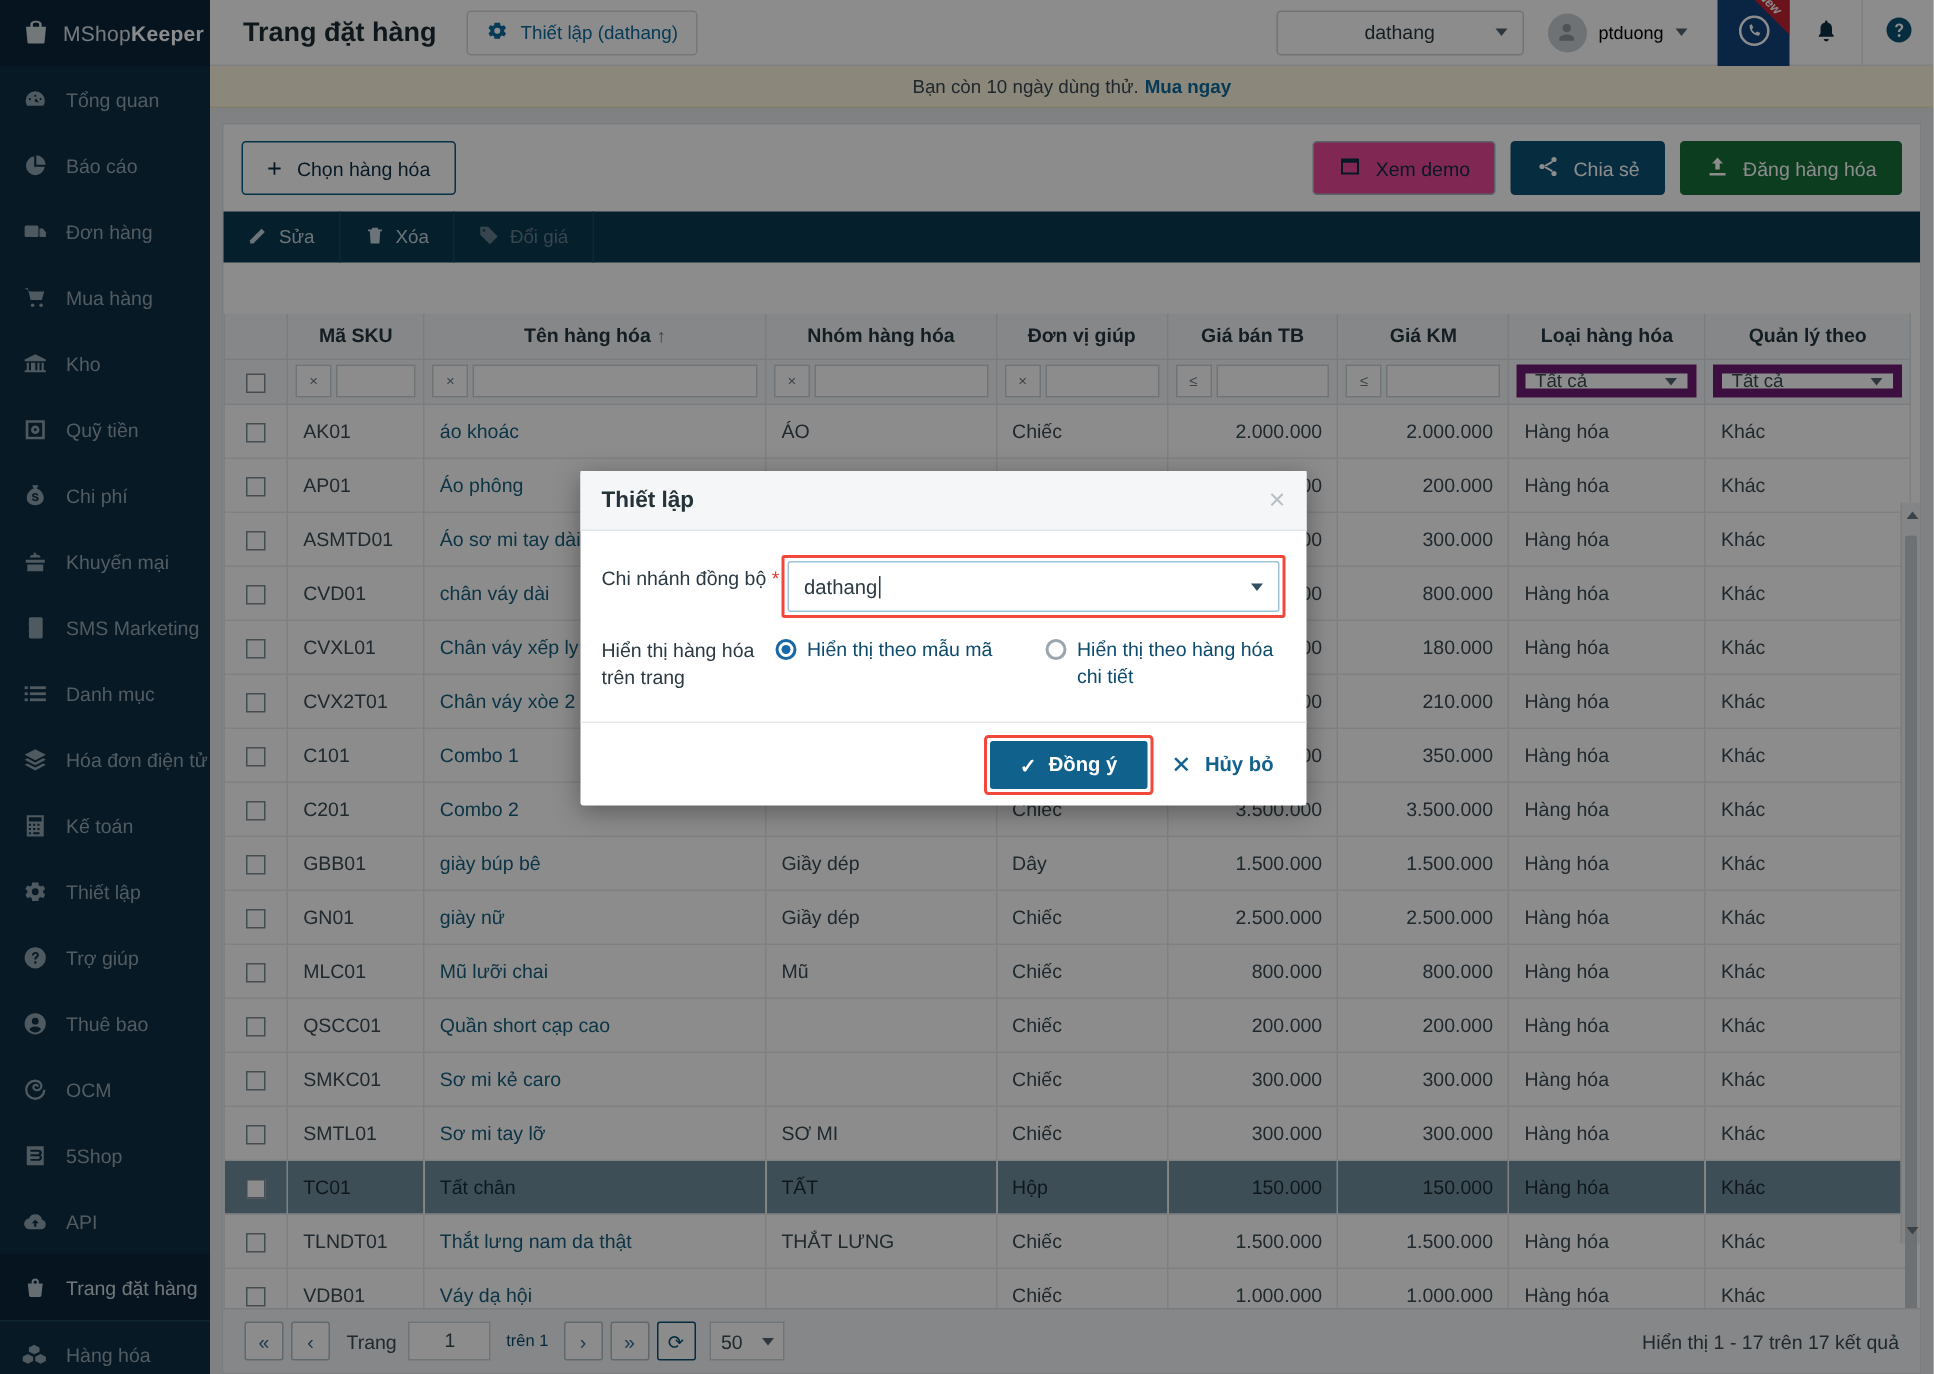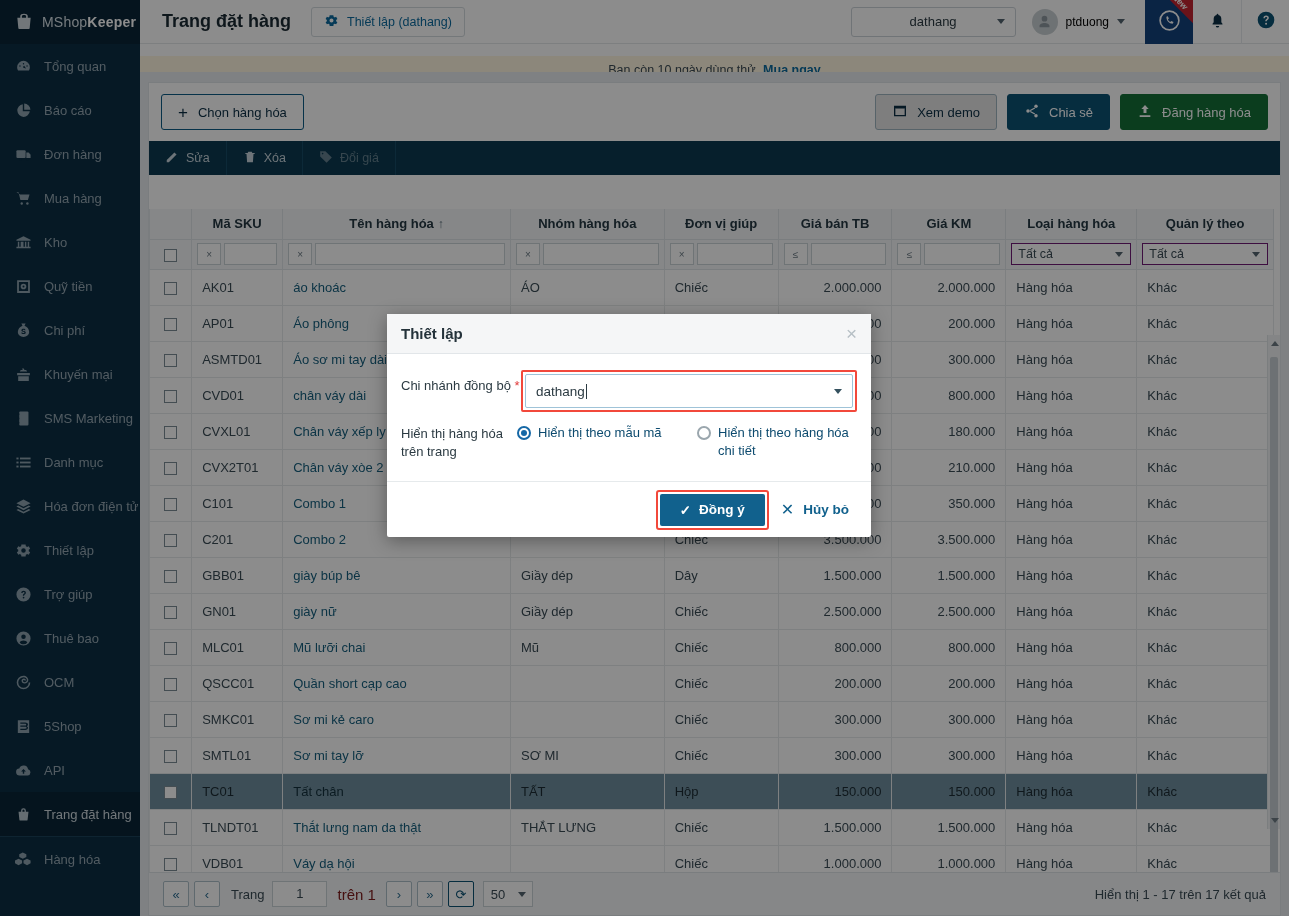--- a/index.html
+++ b/index.html
@@ -74,21 +74,21 @@
     color:#fff; font-size:8.5px; font-weight:bold; font-style:italic;
     display:flex; align-items:flex-end; justify-content:center; padding-bottom:1px;
   }
   #bell-btn{ width:48px;height:44px; display:flex;align-items:center;justify-content:center;cursor:pointer;}
   #bell-btn svg{width:17px;height:17px;fill:#0b2e44;}
   #help-btn{ width:48px;height:44px; display:flex;align-items:center;justify-content:center;cursor:pointer;border-left:1px solid #e6eaed;}
   #help-btn svg{width:20px;height:20px;}
 
   
   #trial-banner{
-    position:absolute; left:140px; top:56px; right:0; height:28px;
+    position:absolute; left:140px; top:44px; right:0; height:28px;
     background:#fff6e0; display:flex; align-items:center; justify-content:center;
     font-size:12.5px; color:#3b4a54; border-bottom:1px solid #f0e3c4;
   }
   #trial-banner a{ color:#0b6a9e; text-decoration:none; font-weight:bold; margin-left:4px; }
 
   
   #content{
     position:absolute; left:140px; top:72px; right:0; bottom:0;
     background:#e8ecee; padding:10px 8px 0 8px;
   }
@@ -97,21 +97,21 @@
   .actionbar{ height:58px; display:flex; align-items:center; padding:0 12px; }
   #choose-goods{
     display:flex; align-items:center; gap:10px; height:36px; padding:0 16px;
     border:1px solid #0b5b85; border-radius:3px; color:#0b2e44; font-size:13px;
     cursor:pointer; background:#fff;
   }
   #choose-goods .plus{ font-size:17px; line-height:1; color:#0b2e44; }
   .right-actions{ margin-left:auto; display:flex; align-items:center; gap:10px; }
   .btn{ height:36px; display:flex; align-items:center; gap:9px; padding:0 16px; border-radius:3px; font-size:13px; cursor:pointer; }
   .btn svg{ width:16px; height:16px; }
-  .btn-outline{ border:1px solid #9fb4c0; color:#0b2e44; background:#e5e5e5; }
+  .btn-outline{ border:1px solid #9fb4c0; color:#0b2e44; background:#ec4899; }
   .btn-outline svg{ fill:#0b2e44; }
   .btn-primary{ background:#0b5274; color:#fff; border:1px solid #0b5274; }
   .btn-primary svg{ fill:#ffffff; }
   .btn-success{ background:#157038; color:#fff; border:1px solid #157038; }
   .btn-success svg{ fill:#ffffff; }
 
   .subbar{
     height:34px; background:#0b3950; display:flex; align-items:center;
     color:#c7d4dc; font-size:12.5px;
   }
@@ -126,21 +126,21 @@
   thead th{
     background:#f4f6f7; border:1px solid #dfe4e7; border-top:none;
     font-size:13px; font-weight:bold; color:#243742; height:30px; padding:0 8px;
     text-align:center; white-space:nowrap;
   }
   .filter-row td{ background:#f4f6f7; border:1px solid #dfe4e7; padding:3px 5px; height:30px; }
   .fcell{ display:flex; align-items:center; gap:3px; }
   .fop{ width:24px; height:22px; border:1px solid #cbd3d8; background:#fff; font-size:10px; color:#6c7b85;
         display:flex; align-items:center; justify-content:center; flex:0 0 24px; }
   .finput{ flex:1 1 auto; height:22px; border:1px solid #cbd3d8; background:#fff; }
-  .fselect{ width:100%; height:22px; border:1px solid #701a75; background:#fff; position:relative;
+  .fselect{ width:100%; height:22px; border:6px solid #701a75; background:#fff; position:relative;
             display:flex; align-items:center; padding-left:6px; font-size:12.5px; color:#3a4b55;}
   .fselect .caret{ position:absolute; right:7px; }
   tbody td{ border:1px solid #e6eaec; height:36px; padding:0 10px; color:#3a4b55; white-space:nowrap; overflow:hidden; }
   tbody tr.selected td{ background:#6f8e9e; color:#1c2b33; }
   tbody tr.selected td:last-child{ }
   .c-check{ width:37px; text-align:center; }
   .c-sku{ width:80px; }
   .c-name{ width:200px; }
   .c-group{ width:135px; }
   .c-unit{ width:100px; }
@@ -162,21 +162,21 @@
   
   .tfoot{
     position:absolute; left:0; right:0; bottom:0; height:43px; background:#f4f6f7;
     border-top:1px solid #dfe4e7; display:flex; align-items:center; padding:0 14px;
   }
   .pg{ width:26px; height:26px; border:1px solid #aebfc8; border-radius:2px; background:#fff;
        display:flex; align-items:center; justify-content:center; color:#2f6f92; font-size:13px; cursor:pointer; margin-right:5px;}
   .pg.refresh{ border-color:#0b5274; color:#0b5274; }
   .pg-label{ margin:0 8px 0 6px; font-size:13px; color:#3a4b55; }
   .pg-num{ width:55px; height:26px; border:1px solid #cbd3d8; background:#fff; text-align:center; line-height:24px; font-size:13px; color:#3a4b55; }
-  .pg-of{ margin:0 10px; font-size:15px; color:#7f1d1d; }
+  .pg-of{ margin:0 10px; font-size:11px; color:#0c4a6e; }
   .pg-size{ width:50px; height:26px; border:1px solid #cbd3d8; background:#fff; position:relative;
             display:flex; align-items:center; padding-left:7px; font-size:13px; color:#3a4b55; margin-left:4px;}
   .pg-size .caret{ position:absolute; right:6px; }
   .pg-result{ margin-left:auto; font-size:13px; color:#3a4b55; }
 
   
   #modal{
     position:absolute; z-index:100; left:387px; top:314px; width:484px;
     background:#ffffff; box-shadow:0 4px 18px rgba(0,0,0,.35); border-radius:2px;
   }
@@ -316,20 +316,28 @@
         </span>
       <span>Danh mục</span>
     </div>
     <div class="nav-item">
       <span class="ico">
           <svg viewBox="0 0 24 24">
             <path d="M12 2 2 7.3l10 5.2 10-5.2L12 2zM2 12l10 5.2L22 12l-2.5-1.3L12 14.6 4.5 10.7 2 12zm0 4.8L12 22l10-5.2-2.5-1.3L12 19.4l-7.5-3.9L2 16.8z"></path>
           </svg>
         </span>
       <span>Hóa đơn điện tử</span>
+    </div>
+    <div class="nav-item">
+      <span class="ico">
+          <svg viewBox="0 0 24 24">
+            <path d="M4 2h16v20H4V2zm2 2v4h12V4H6zm0 6v2h2v-2H6zm4 0v2h2v-2h-2zm4 0v2h2v-2h-2zM6 14v2h2v-2H6zm4 0v2h2v-2h-2zm4 0v2h2v-2h-2zM6 18v2h2v-2H6zm4 0v2h6v-2h-6z"></path>
+          </svg>
+        </span>
+      <span>Kế toán</span>
     </div>
     <div class="nav-item">
       <span class="ico">
           <svg viewBox="0 0 24 24">
             <path d="M19.4 13a7.7 7.7 0 0 0 0-2l2-1.6-2-3.4-2.4 1a7.5 7.5 0 0 0-1.7-1L15 3.4H9l-.3 2.6c-.6.2-1.2.6-1.7 1l-2.4-1-2 3.4L4.6 11a7.7 7.7 0 0 0 0 2l-2 1.6 2 3.4 2.4-1c.5.4 1.1.8 1.7 1l.3 2.6h6l.3-2.6c.6-.2 1.2-.6 1.7-1l2.4 1 2-3.4-2-1.6zM12 15.2A3.2 3.2 0 1 1 12 8.8a3.2 3.2 0 0 1 0 6.4z"></path>
           </svg>
         </span>
       <span>Thiết lập</span>
     </div>
     <div class="nav-item">

